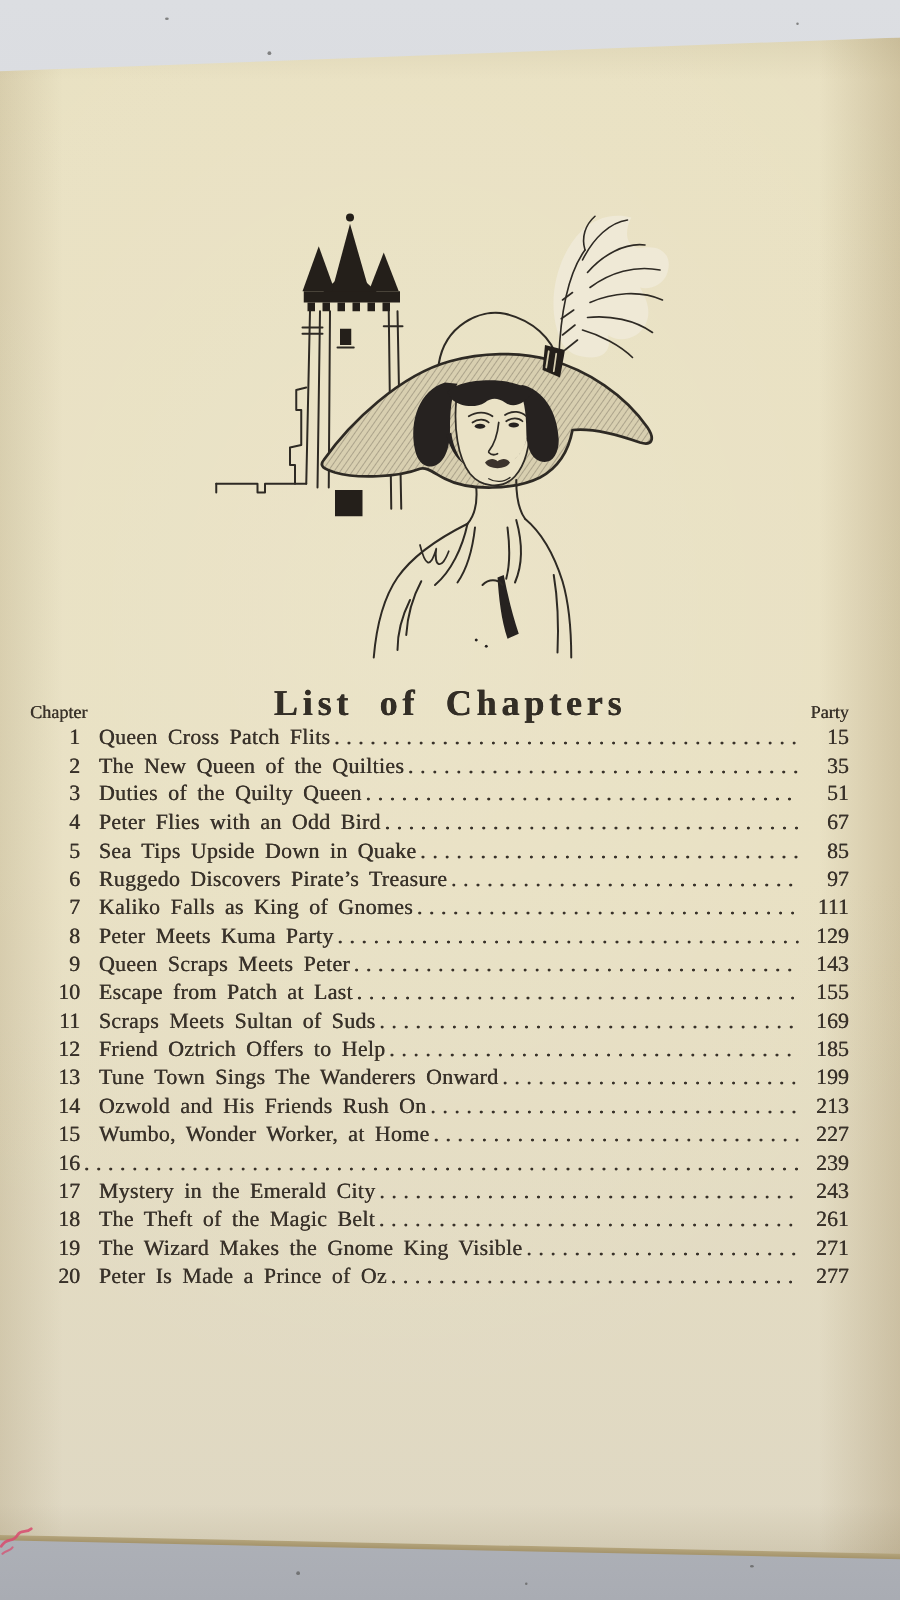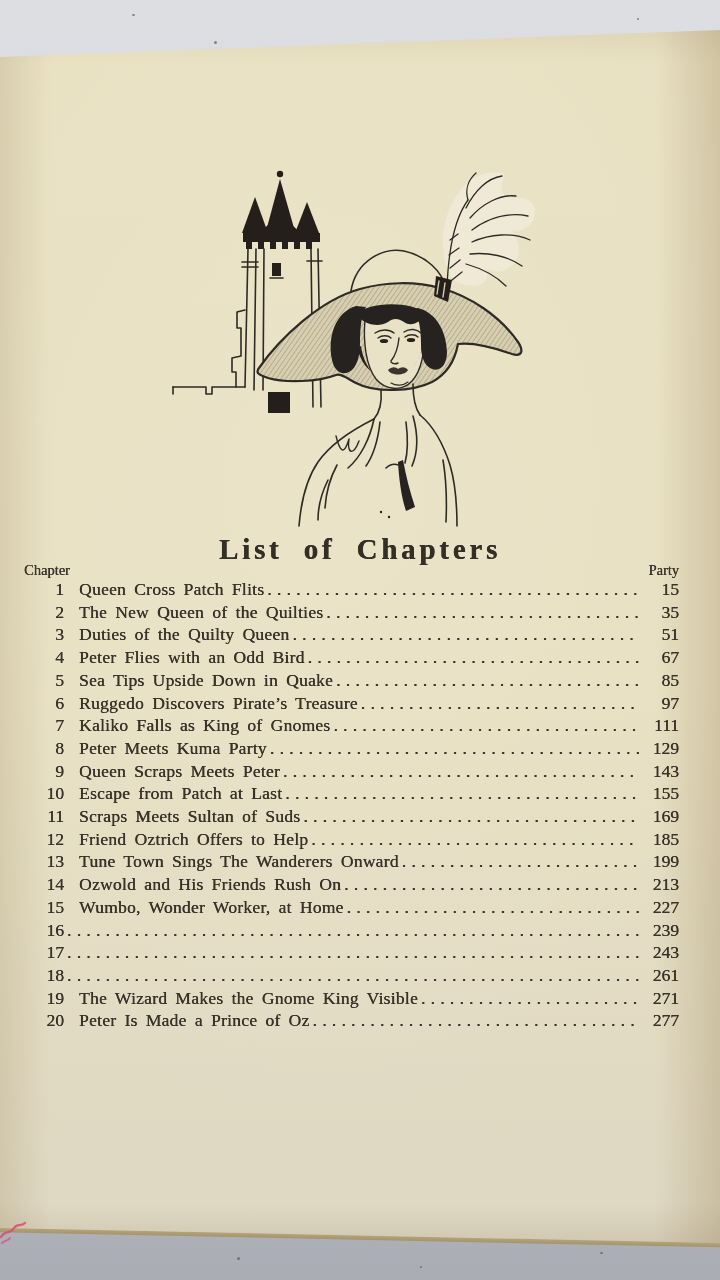--- a/index.html
+++ b/index.html
@@ -28,21 +28,21 @@
       linear-gradient(180deg, rgba(130,115,75,.20), rgba(130,115,75,0) 5%),
       linear-gradient(0deg, rgba(125,108,70,.28), rgba(125,108,70,0) 6%),
       linear-gradient(180deg,#e9e1c2 0%,#e8e0c2 55%,#ded7c3 100%);
     color:#3a332a;
   }
   .ink{text-shadow:.3px 0 currentColor;}
 
   .illustration{position:absolute;left:160px;top:160px;width:400px;height:370px;}
 
   .page-title{
-    position:absolute;top:533px;left:0;width:100%;margin:0;
+    position:absolute;top:547px;left:0;width:100%;margin:0;
     text-align:center;font-size:29px;font-weight:bold;
     letter-spacing:.13em;word-spacing:.35em;color:#332e26;
   }
   .toc-head{
     position:absolute;top:562px;left:24px;right:41px;
     display:flex;justify-content:space-between;
     font-size:14.5px;color:#3a332a;
   }
   .toc{
     position:absolute;top:578px;left:40px;right:41px;margin:0;padding:0;list-style:none;
@@ -281,25 +281,27 @@
         <span class="dots">..................................................................................................</span>
         <span class="pg">227</span>
       </li>
     <li class="row">
         <span class="num">16</span>
         <span class="dots">..................................................................................................</span>
         <span class="pg">239</span>
       </li>
     <li class="row">
         <span class="num">17</span>
+        <span class="t">Mystery in the Emerald City</span>
         <span class="dots">..................................................................................................</span>
         <span class="pg">243</span>
       </li>
     <li class="row">
         <span class="num">18</span>
+        <span class="t">The Theft of the Magic Belt</span>
         <span class="dots">..................................................................................................</span>
         <span class="pg">261</span>
       </li>
     <li class="row">
         <span class="num">19</span>
         <span class="t">The Wizard Makes the Gnome King Visible</span>
         <span class="dots">..................................................................................................</span>
         <span class="pg">271</span>
       </li>
     <li class="row">

